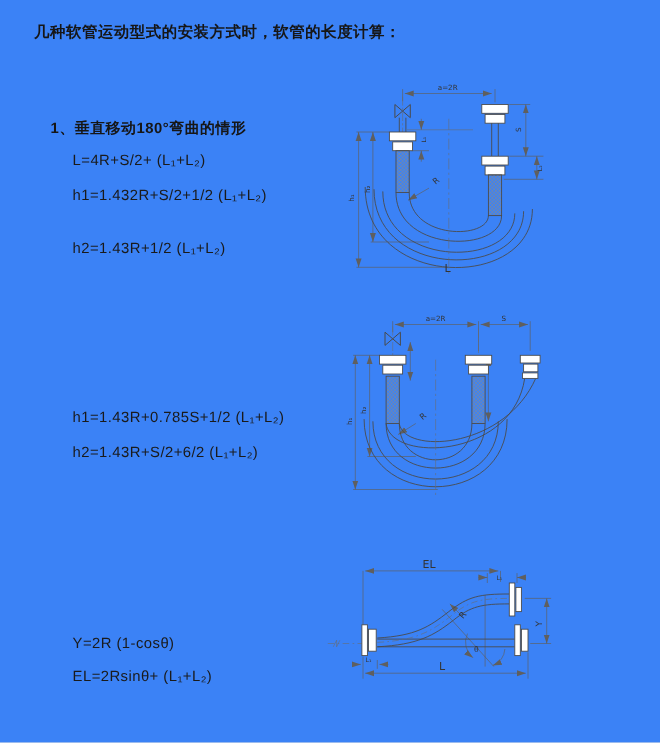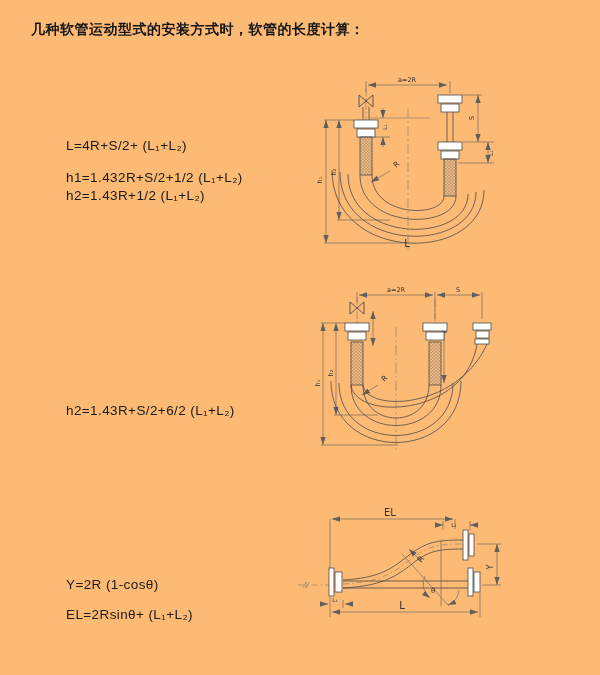--- a/index.html
+++ b/index.html
@@ -1,17 +1,17 @@
 <!DOCTYPE html>
 <html><head>
 <meta charset="utf-8">
 <style>
   html,body{margin:0;padding:0;background:#e8e8e8;}
   .page{
-    position:relative;width:600px;height:675px;background:#fdba74;
+    position:relative;width:600px;height:675px;background:#3b82f6;
     font-family:"Liberation Sans","DejaVu Sans",sans-serif;color:#1f1f1f;
     overflow:hidden;margin:0 auto;
   }
   .title{
     position:absolute;left:31px;top:21px;font-size:14px;font-weight:600;
     letter-spacing:0.5px;color:#161616;white-space:nowrap;
   }
   .sec-heading{
     position:absolute;left:46px;font-size:13.5px;font-weight:600;color:#161616;
     letter-spacing:0.5px;white-space:nowrap;
@@ -23,24 +23,26 @@
   svg{position:absolute;overflow:visible;}
   svg text{font-family:"DejaVu Sans","Liberation Sans",sans-serif;fill:#333;}
 </style>
 </head>
 <body>
 
 <div class="page">
 
   <div class="title">几种软管运动型式的安装方式时，软管的长度计算：</div>
 
+  <div class="sec-heading" style="top:108px">1、垂直移动180°弯曲的情形</div>
   <div class="formula" style="top:138px">L=4R+S/2+ (L₁+L₂)</div>
   <div class="formula" style="top:170px">h1=1.432R+S/2+1/2 (L₁+L₂)</div>
-  <div class="formula" style="top:188px">h2=1.43R+1/2 (L₁+L₂)</div>
-
+  <div class="formula" style="top:218px">h2=1.43R+1/2 (L₁+L₂)</div>
+
+  <div class="formula" style="top:372px">h1=1.43R+0.785S+1/2 (L₁+L₂)</div>
   <div class="formula" style="top:403px">h2=1.43R+S/2+6/2 (L₁+L₂)</div>
 
   <div class="formula" style="top:577px">Y=2R (1-cosθ)</div>
   <div class="formula" style="top:607px">EL=2Rsinθ+ (L₁+L₂)</div>
 
   <svg style="left:310px;top:68px" width="278" height="190" viewBox="0 0 278 190">
     <defs>
       <marker id="ar1" viewBox="0 0 10 10" refX="9" refY="5" markerWidth="9" markerHeight="9" orient="auto-start-reverse" markerUnits="userSpaceOnUse">
         <path d="M0,2 L9,5 L0,8 Z" fill="#5f5f5f"></path>
       </marker>

